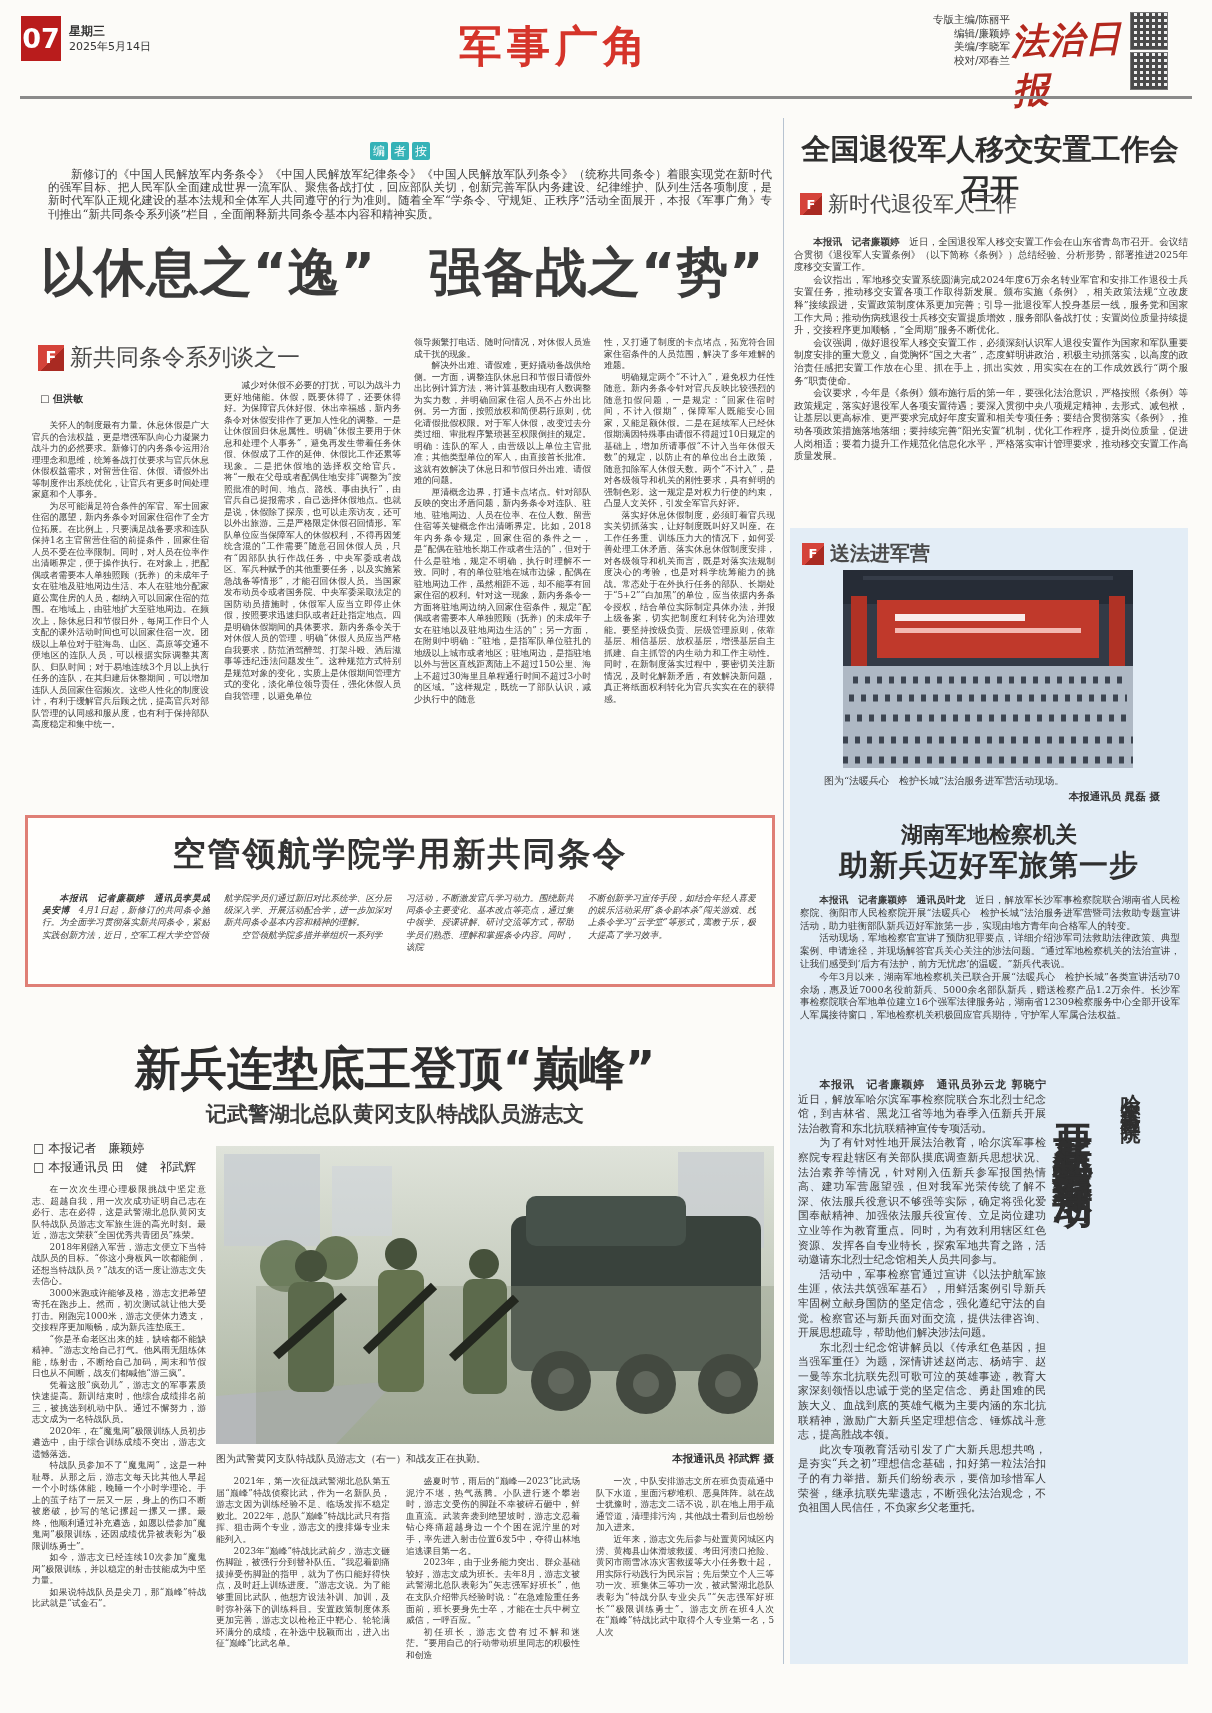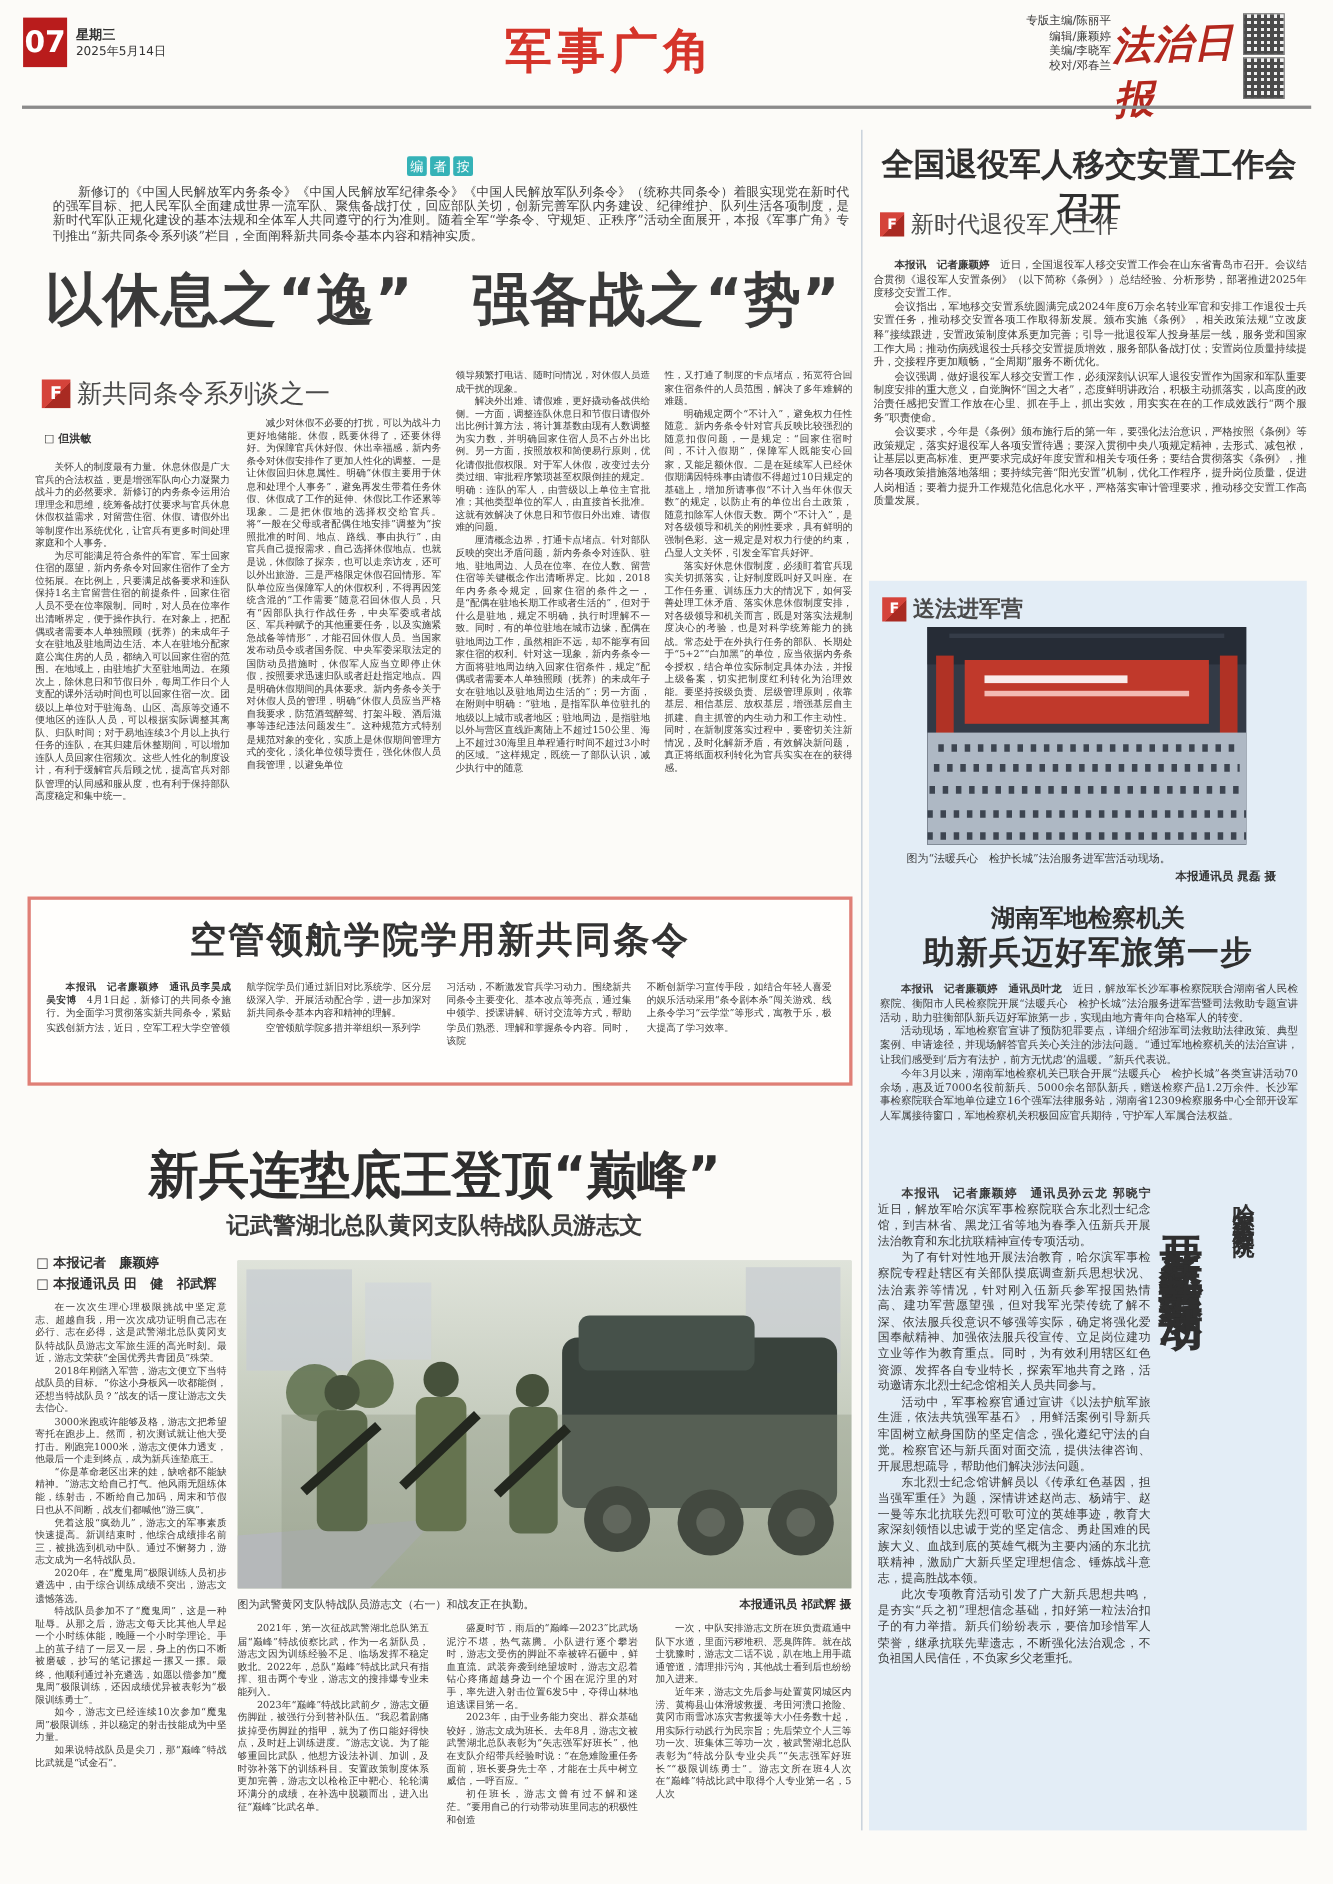--- a/index.html
+++ b/index.html
@@ -46,26 +46,26 @@
   .col p.cont{text-indent:0;}
   .c-l1{left:32px;top:420px;width:177px;height:358px;}
   .c-l2{left:224px;top:380px;width:177px;height:398px;}
   .c-l3{left:414px;top:337px;width:177px;height:441px;}
   .c-l4{left:604px;top:337px;width:171px;height:441px;}
 
   
   .redbox{left:25px;top:815px;width:744px;height:166px;border:3px solid #df7f76;background:#fffefc;}
   .redbox h2{margin:14px 0 0;text-align:center;font-size:33px;font-weight:600;color:#333;letter-spacing:2px;}
   .redbox .cols{position:absolute;left:14px;top:74px;display:flex;gap:14px;}
-  .redbox .col{width:168px;height:74px;font-size:8.8px;line-height:12.2px;}
+  .redbox .col{width:168px;height:74px;font-size:8.8px;line-height:12.2px;font-style:italic;}
 
   
   .feat-headline{left:30px;top:1038px;width:730px;text-align:center;font-size:46px;font-weight:700;color:#2e2e2e;}
   .feat-sub{left:30px;top:1100px;width:730px;text-align:center;font-size:21px;font-weight:bold;color:#3d3d3d;}
-  .byline{left:33px;font-size:12px;font-weight:bold;color:#333;}
+  .byline{left:33px;font-size:12px;font-weight:normal;color:#333;}
   .c-f1{left:32px;top:1184px;width:174px;height:476px;font-size:8.8px;line-height:11.5px;}
   .photo1{left:216px;top:1146px;width:558px;height:298px;background:#b9c2b2;}
   .cap-row{left:216px;top:1452px;width:558px;display:flex;justify-content:space-between;align-items:baseline;}
   .cap{font-size:10px;color:#3c3c3c;}
   .cap-credit{font-size:10.5px;font-weight:bold;color:#333;}
   .c-b1{left:216px;top:1476px;width:174px;height:186px;font-size:8.8px;line-height:11.6px;}
   .c-b2{left:406px;top:1476px;width:174px;height:186px;font-size:8.8px;line-height:11.6px;}
   .c-b3{left:596px;top:1476px;width:178px;height:186px;font-size:8.8px;line-height:11.6px;}
 
   
@@ -169,21 +169,21 @@
   </div>
 
   <div class="abs feat-headline sans">新兵连垫底王登顶“巅峰”</div>
   <div class="abs feat-sub sans">记武警湖北总队黄冈支队特战队员游志文</div>
   <div class="abs byline" style="top:1140px;">□ 本报记者　廉颖婷</div>
   <div class="abs byline" style="top:1159px;">□ 本报通讯员 田　健　祁武辉</div>
 
   <div class="abs col serif c-f1">
     <p>在一次次生理心理极限挑战中坚定意志、超越自我，用一次次成功证明自己志在必行、志在必得，这是武警湖北总队黄冈支队特战队员游志文军旅生涯的高光时刻。最近，游志文荣获“全国优秀共青团员”殊荣。</p>
     <p>2018年刚踏入军营，游志文便立下当特战队员的目标。“你这小身板风一吹都能倒，还想当特战队员？”战友的话一度让游志文失去信心。</p>
-    <p>3000米跑或许能够及格，游志文把希望寄托在跑步上。然而，初次测试就让他大受打击。刚跑完1000米，游志文便体力透支，他最后一个走到终点，成为新兵连垫底王。</p>
+    <p>3000米跑或许能够及格，游志文把希望寄托在跑步上。然而，初次测试就让他大受打击。刚跑完1000米，游志文便体力透支，交接程序更加顺畅，成为新兵连垫底王。</p>
     <p>“你是革命老区出来的娃，缺啥都不能缺精神。”游志文给自己打气。他风雨无阻练体能，练射击，不断给自己加码，周末和节假日也从不间断，战友们都喊他“游三疯”。</p>
     <p>凭着这股“疯劲儿”，游志文的军事素质快速提高。新训结束时，他综合成绩排名前三，被挑选到机动中队。通过不懈努力，游志文成为一名特战队员。</p>
     <p>2020年，在“魔鬼周”极限训练人员初步遴选中，由于综合训练成绩不突出，游志文遗憾落选。</p>
     <p>特战队员参加不了“魔鬼周”，这是一种耻辱。从那之后，游志文每天比其他人早起一个小时练体能，晚睡一个小时学理论。手上的茧子结了一层又一层，身上的伤口不断被磨破，抄写的笔记摞起一摞又一摞。最终，他顺利通过补充遴选，如愿以偿参加“魔鬼周”极限训练，还因成绩优异被表彰为“极限训练勇士”。</p>
     <p>如今，游志文已经连续10次参加“魔鬼周”极限训练，并以稳定的射击技能成为中坚力量。</p>
     <p>如果说特战队员是尖刀，那“巅峰”特战比武就是“试金石”。</p>
   </div>
 
   <div class="abs photo1">
     <svg width="558" height="298" viewBox="0 0 558 298" xmlns="http://www.w3.org/2000/svg">

